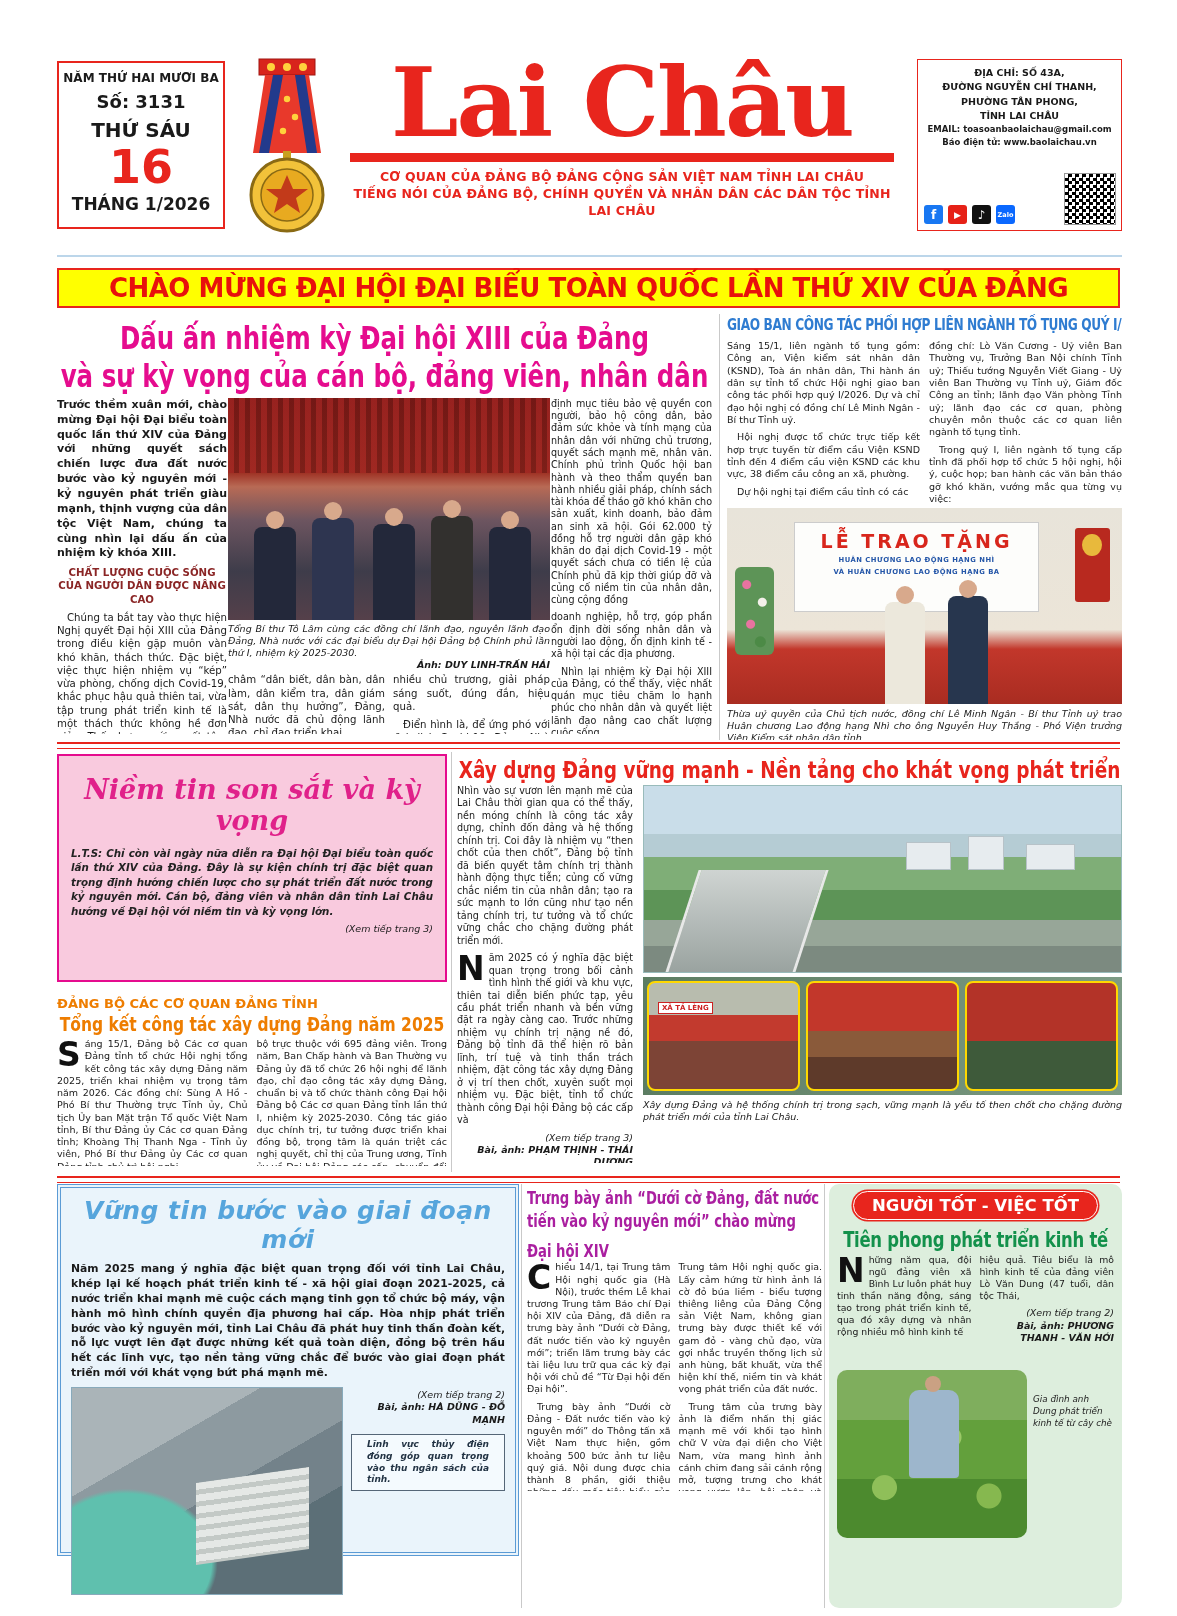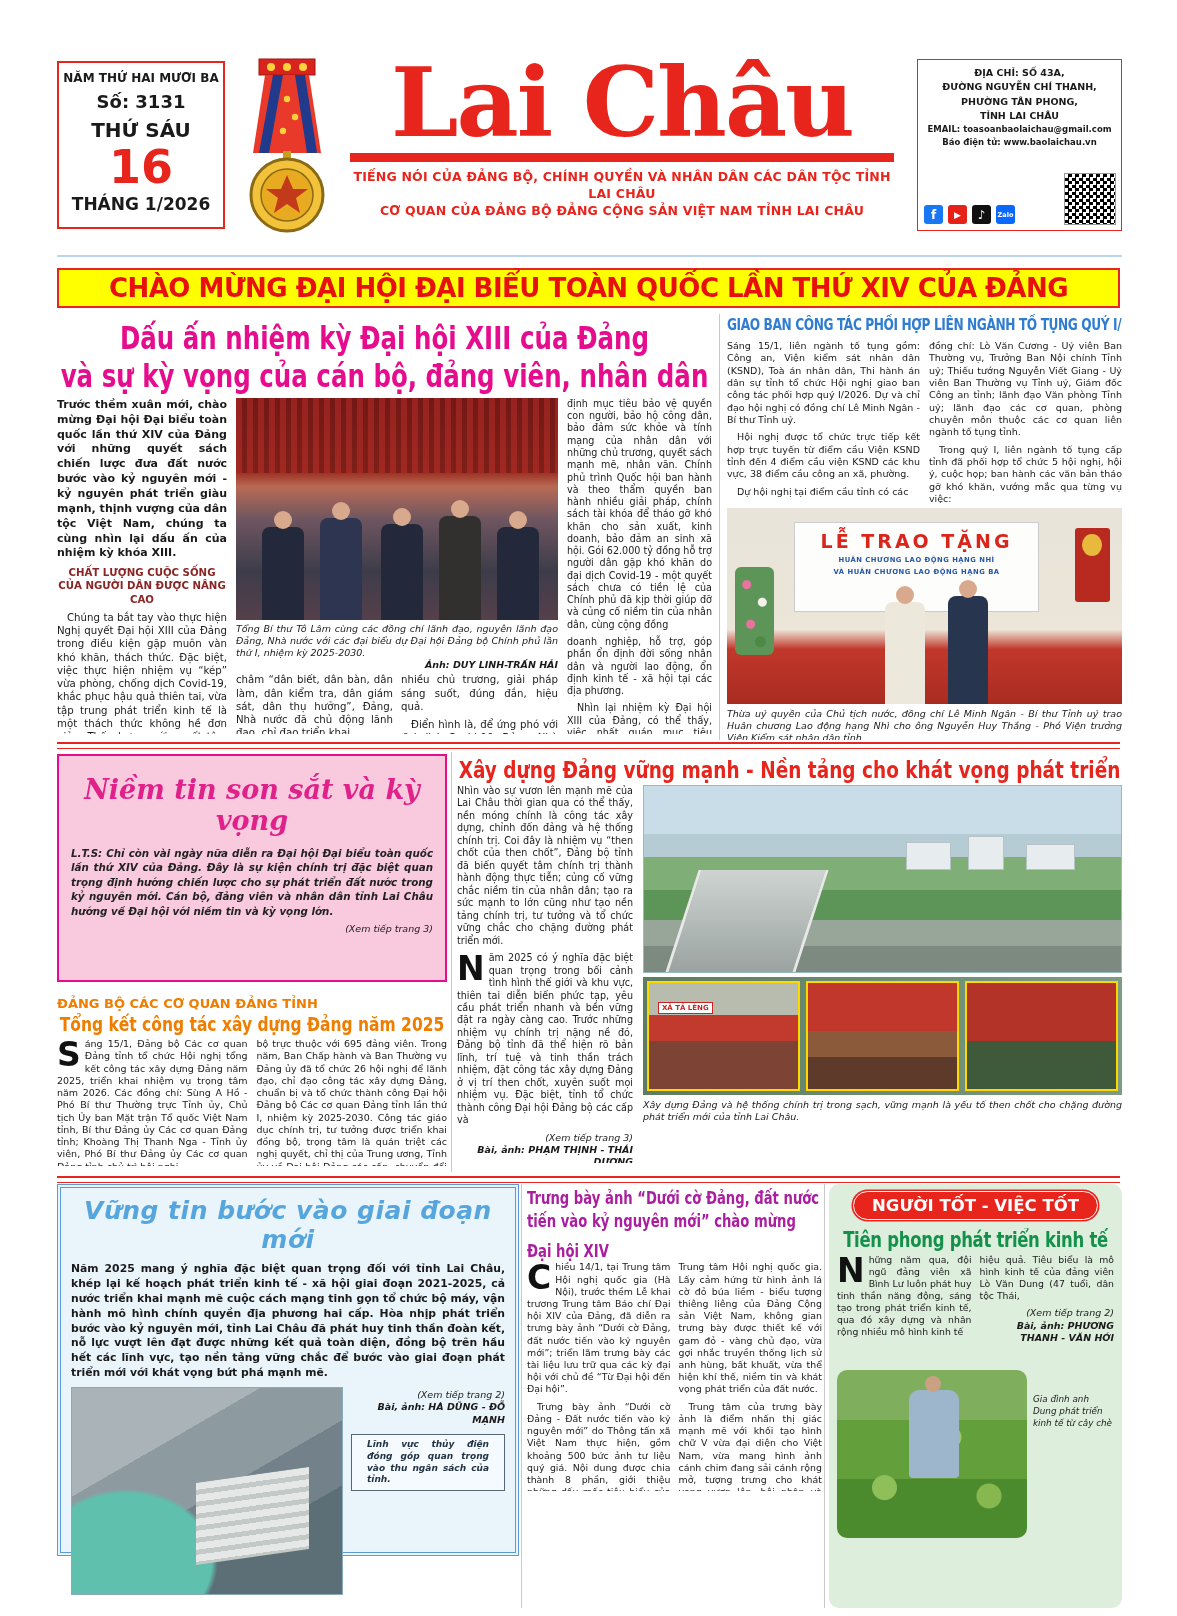--- a/index.html
+++ b/index.html
@@ -46,21 +46,21 @@
 
   
   .banner{left:57px;top:268px;width:1063px;height:40px;background:#ffff00;border:2.5px solid #e8251d;
           box-sizing:border-box;display:flex;align-items:center;justify-content:center;}
   .banner span{color:#e8100c;font-weight:bold;font-size:26px;letter-spacing:-0.5px;white-space:nowrap;}
 
   
   .topsec{left:57px;top:314px;width:1065px;height:426px;}
   .art1{position:absolute;left:0;top:0;width:655px;height:426px;overflow:hidden;}
   .h-magenta{color:#e50c8e;font-weight:bold;text-align:center;font-size:24.5px;line-height:1.55;margin:0 0 8px 0;}
-  .a1cols{display:grid;grid-template-columns:170px 322px 1fr;column-gap:9px;height:336px;overflow:hidden;}
+  .a1cols{display:grid;grid-template-columns:170px 322px 1fr;column-gap:1px;height:336px;overflow:hidden;}
   .a1col{font-size:10.2px;line-height:1.3;}
   .a1c2 .minirow{display:grid;grid-template-columns:1fr 1fr;column-gap:8px;margin-top:3px;}
   .lead{font-weight:bold;font-size:11px;line-height:1.35;}
   .subhead{color:#8a2525;font-weight:bold;font-size:10.2px;text-align:center;margin:5px 0;}
   .c3small{font-size:9.6px;line-height:1.28;}
   .photo{position:relative;overflow:hidden;}
   .ph-congress{width:322px;height:222px;
      background:
        repeating-linear-gradient(90deg,rgba(160,30,30,.55) 0 6px,rgba(90,10,10,.5) 6px 11px) 0 0/100% 34%,
        linear-gradient(180deg,#8c2620 0%,#a03527 34%,#b86a55 40%,#6d5560 55%,#3e3c4a 78%,#55404a 100%);
@@ -107,21 +107,21 @@
   .h-red{color:#e8251d;font-weight:bold;font-size:18.5px;text-align:center;white-space:nowrap;margin:4px 0 8px 0;}
   .mr-grid{display:grid;grid-template-columns:176px 1fr;column-gap:10px;height:378px;overflow:hidden;}
   .mr-text{font-size:9.6px;line-height:1.3;}
   .ph-city{width:100%;height:188px;border:1px solid #9bb;box-sizing:border-box;
     background:linear-gradient(180deg,#c9dde9 0 26%,#b5ccd4 26% 38%,#7fae77 38% 56%,#5d9457 56% 72%,#97a698 72% 86%,#7c8a80 86% 100%);}
   .city-road{position:absolute;left:8%;bottom:0;width:26%;height:55%;background:linear-gradient(180deg,#cfd4d2,#9aa3a0);
              transform:skewX(-18deg);border-left:3px solid #e8e8e8;border-right:3px solid #e8e8e8;}
   .city-bldg{position:absolute;background:#e7ecef;border:1px solid #b7c2c8;}
   .collage{width:100%;height:118px;margin-top:4px;display:flex;gap:6px;
            background:linear-gradient(90deg,#5c7d62,#7d9b85);padding:4px;box-sizing:border-box;}
-  .col-item{flex:1;border:2.5px solid #ffd800;border-radius:0;position:relative;overflow:hidden;}
+  .col-item{flex:1;border:2.5px solid #ffd800;border-radius:8px;position:relative;overflow:hidden;}
   .ci1{background:linear-gradient(180deg,#b8bcae 0 30%,#c23a2e 30% 55%,#7d4436 55% 100%);}
   .ci2{background:linear-gradient(180deg,#c2372b 0 45%,#8a5a3a 45% 70%,#5e3a2a 70% 100%);}
   .ci3{background:linear-gradient(180deg,#b33328 0 55%,#3e5a3a 55% 100%);}
   .ci-label{position:absolute;left:6%;top:18%;background:#fff;color:#c22;font-weight:bold;font-size:7px;
             padding:1px 3px;border:1px solid #c22;}
   .mr-cap{margin-top:4px;}
 
   
   .botsec{left:57px;top:1184px;width:1065px;height:424px;}
   .bluebox{position:absolute;left:0;top:0;width:462px;height:372px;background:#eaf4fb;
@@ -192,22 +192,22 @@
           </g>
         <rect x="46" y="94" width="8" height="12" fill="#c8a020"></rect>
         <circle cx="50" cy="138" r="36" fill="#f2c23a" stroke="#8a6a14" stroke-width="3"></circle>
         <circle cx="50" cy="138" r="26" fill="#e8aa20" stroke="#8a6a14" stroke-width="1.5"></circle>
         <polygon points="50,118 56,132 71,132 59,141 63,156 50,147 37,156 41,141 29,132 44,132" fill="#c23a1a"></polygon>
       </svg>
     </div>
     <div class="mast-center">
       <div class="paper-title">Lai Châu</div>
       <div class="title-rule"></div>
+      <div class="tagline">CƠ QUAN CỦA ĐẢNG BỘ ĐẢNG CỘNG SẢN VIỆT NAM TỈNH LAI CHÂU</div>
       <div class="tagline">TIẾNG NÓI CỦA ĐẢNG BỘ, CHÍNH QUYỀN VÀ NHÂN DÂN CÁC DÂN TỘC TỈNH LAI CHÂU</div>
-      <div class="tagline">CƠ QUAN CỦA ĐẢNG BỘ ĐẢNG CỘNG SẢN VIỆT NAM TỈNH LAI CHÂU</div>
     </div>
     <div class="contactbox">
       <div class="cb-line">ĐỊA CHỈ: SỐ 43A,</div>
       <div class="cb-line">ĐƯỜNG NGUYỄN CHÍ THANH,</div>
       <div class="cb-line">PHƯỜNG TÂN PHONG,</div>
       <div class="cb-line">TỈNH LAI CHÂU</div>
       <div class="cb-small">EMAIL: toasoanbaolaichau@gmail.com</div>
       <div class="cb-small">Báo điện tử: www.baolaichau.vn</div>
       <div class="social-row">
         <div class="soc soc-fb">f</div>

